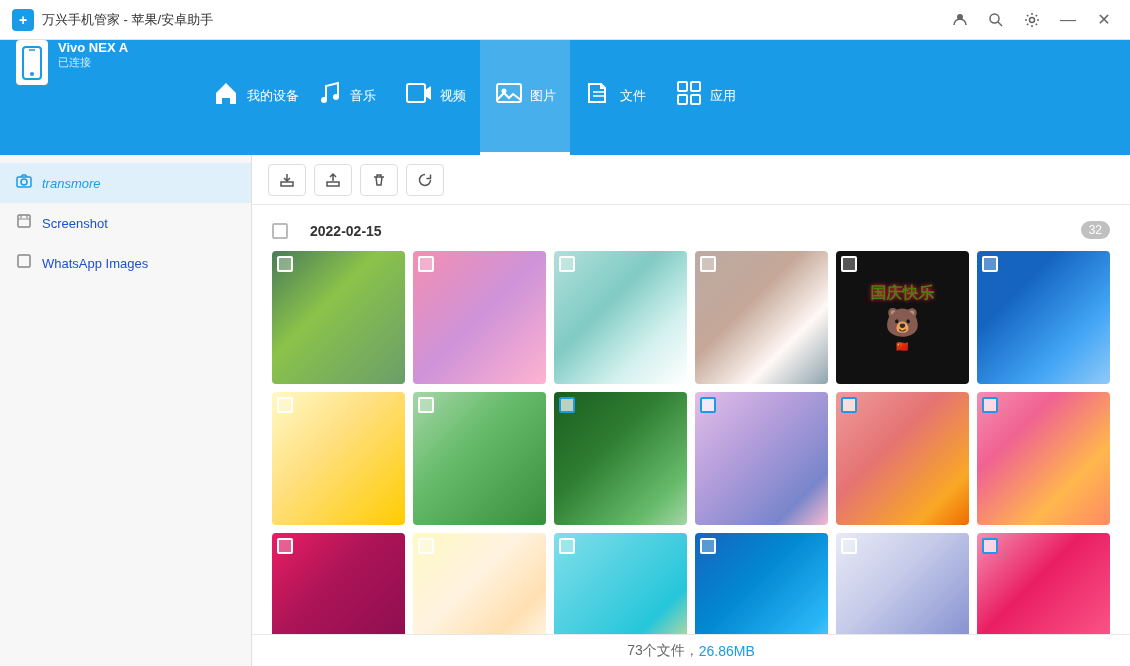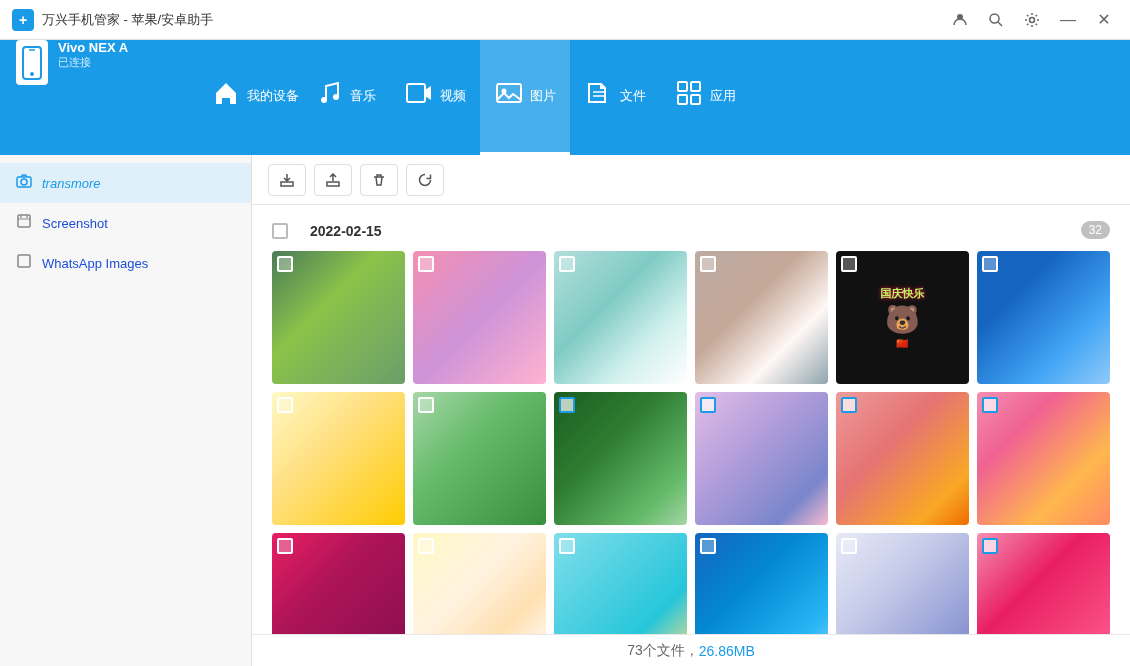--- a/index.html
+++ b/index.html
@@ -433,21 +433,21 @@
           <div class="image-thumb img-3">
             <div class="thumb-checkbox"></div>
           </div>
           <div class="image-thumb img-4">
             <div class="thumb-checkbox"></div>
           </div>
           <div class="image-thumb img-5" style="position:relative;">
             <div class="thumb-checkbox"></div>
 
             <div style="position:absolute;inset:0;display:flex;align-items:center;justify-content:center;flex-direction:column;gap:2px;">
-              <div style="color:#bef264;font-size:11px;font-weight:bold;text-shadow:0 0 4px #ff1744;">国庆快乐</div>
+              <div style="color:#4d7c0f;font-size:16px;font-weight:bold;text-shadow:0 0 4px #ff1744;">国庆快乐</div>
               <div style="font-size:28px;">🐻</div>
               <div style="font-size:10px;">🇨🇳</div>
             </div>
           </div>
           <div class="image-thumb img-6">
             <div class="thumb-checkbox"></div>
           </div>
 
           <div class="image-thumb img-7">
             <div class="thumb-checkbox"></div>

